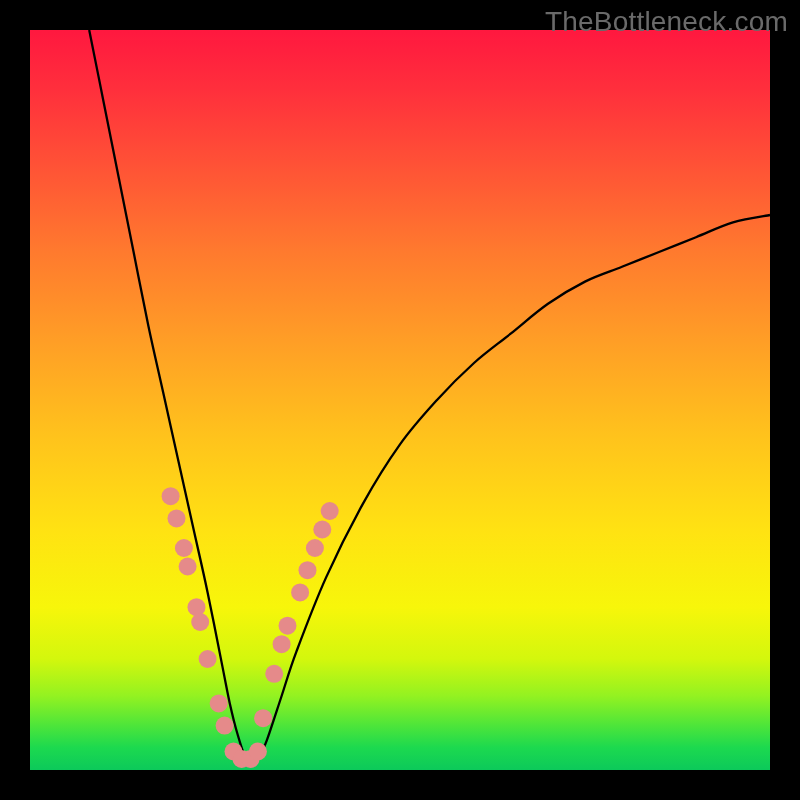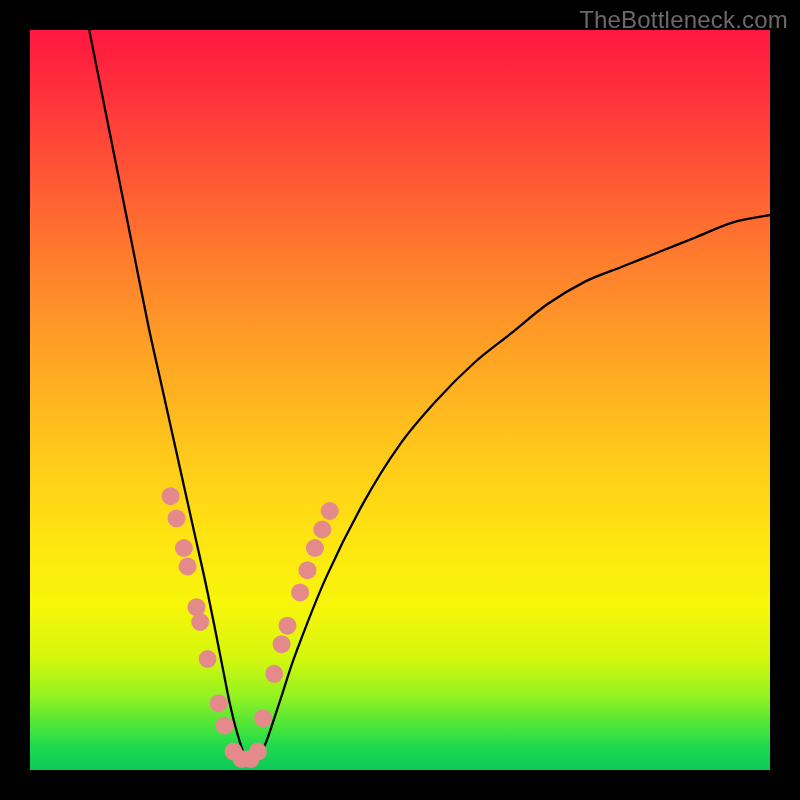--- a/index.html
+++ b/index.html
@@ -37,21 +37,21 @@
       #4de53a 94%,
       #1cd94f 97%,
       #0cc95a 100%
     );
   }
   .attribution {
     position: absolute;
     top: 6px;
     right: 12px;
     color: #6a6a6a;
-    font-size: 24px;
+    font-size: 28px;
     font-weight: 500;
     letter-spacing: 0.2px;
     user-select: none;
     text-align: right;
   }
   svg.curve {
     position: absolute;
     left: 0;
     top: 0;
     width: 740px;

